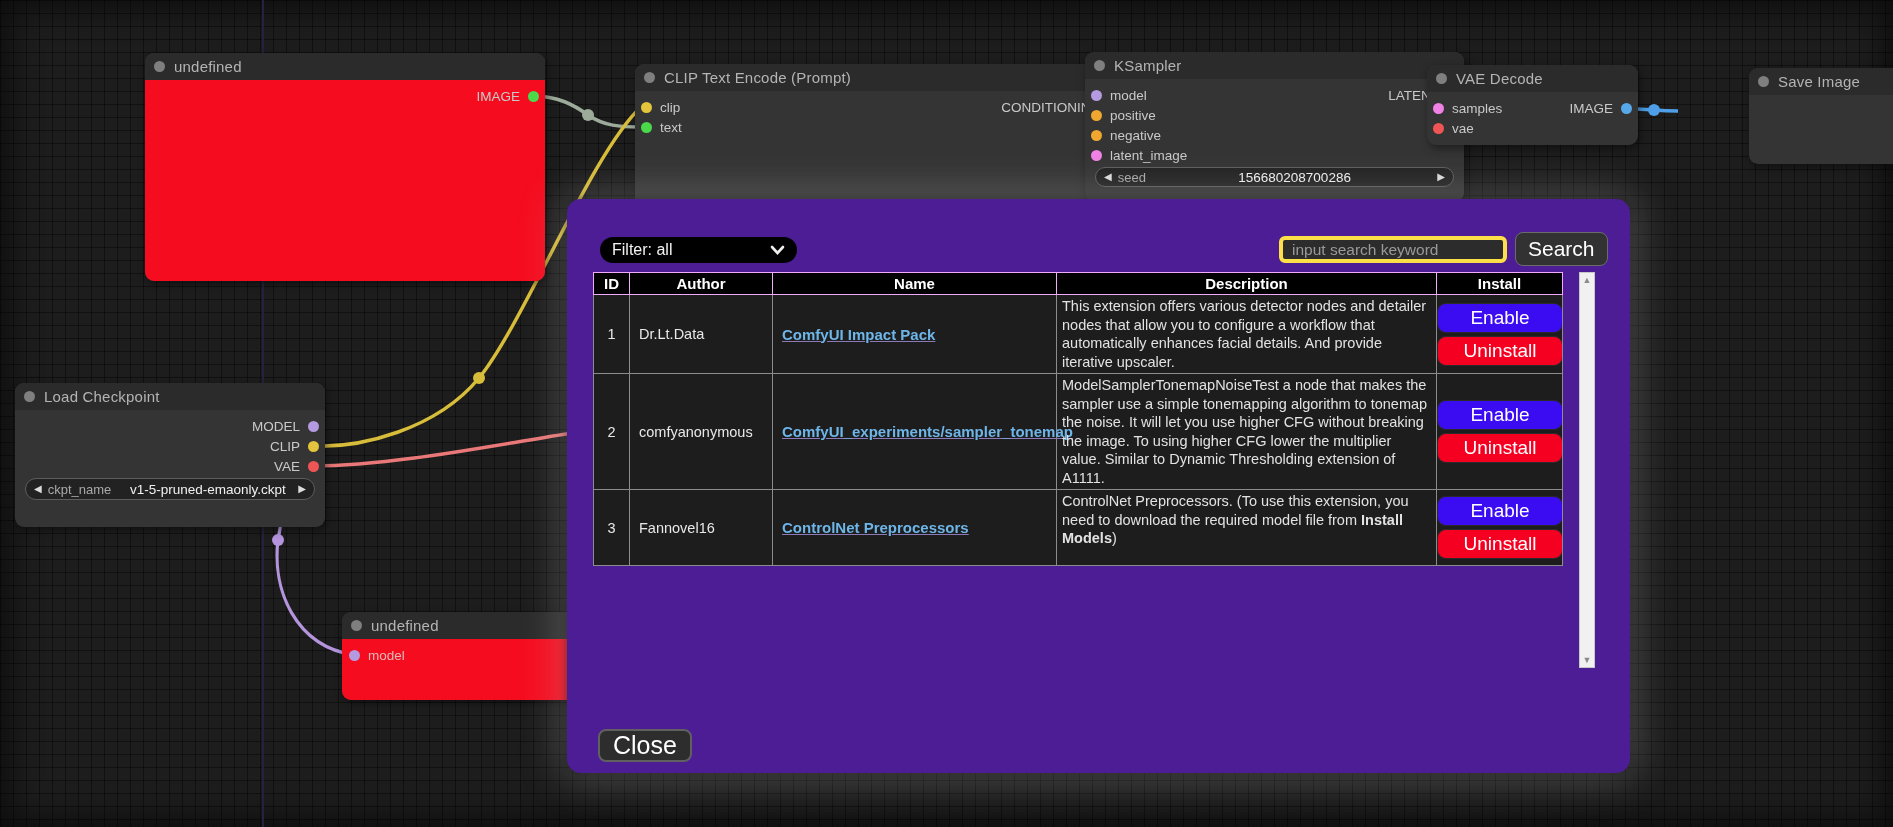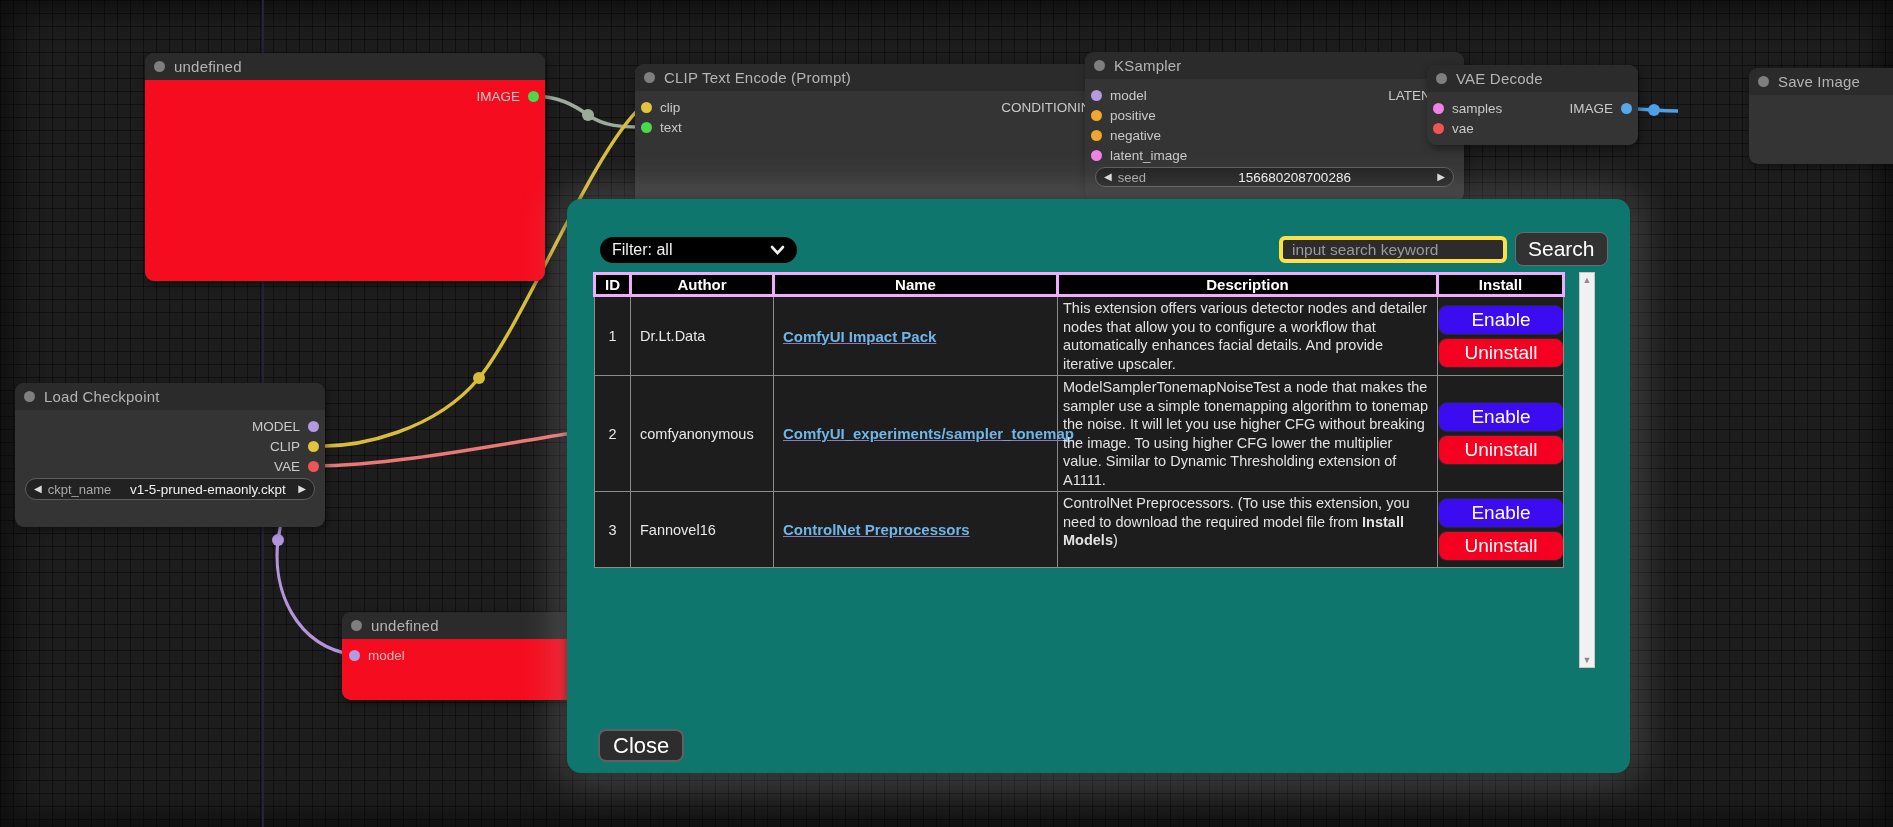--- a/index.html
+++ b/index.html
@@ -43,40 +43,40 @@
   .widget { display:flex; align-items:center; background:#222;
     border:1px solid #5c5c5c; border-radius:11px; height:20px;
     margin:2px 10px 0 10px; padding:0 8px; font-size:13px; color:#a9a9a9; }
   .widget .arrow { font-size:10px; color:#dcdcdc; line-height:1; }
   .widget .wlabel { margin:0 6px; }
   .widget .wvalue { flex:1; text-align:center; color:#f0f0f0; font-size:13.5px; }
   .widget .wvalue.right { text-align:right; padding-right:6px; }
 
   
   #manager-dialog { position:absolute; left:567px; top:199px; width:1063px;
-    height:574px; background:#0f766e; border-radius:14px; z-index:5;
+    height:574px; background:#4c1d95; border-radius:14px; z-index:5;
     box-shadow: 0 0 38px 9px rgba(185,185,185,0.28), 0 0 10px rgba(0,0,0,0.6); }
   #filter-select { position:absolute; left:33px; top:38px; width:197px;
     height:26px; background:#000; border-radius:13px; color:#f2f2f2;
     font-size:16px; display:flex; align-items:center; padding:0 12px;
     cursor:pointer; }
   #filter-select .chev { margin-left:auto; display:flex; }
   #search-input { position:absolute; left:712px; top:37px; width:228px;
     height:27px; background:#2c2c2c; border:4px solid #fde047; border-radius:6px;
     color:#ddd; font-size:15.5px; padding:0 9px; outline:none;
     font-family:"Liberation Sans",sans-serif; }
   #search-input::placeholder { color:#9a9a9a; }
   #search-btn { position:absolute; left:948px; top:33px; height:34px;
     background:#323232; border:1px solid #6b6b6b; border-radius:8px;
     color:#fff; font-size:21px; padding:0 12px; cursor:pointer;
     font-family:"Liberation Sans",sans-serif; }
   #tablewrap { position:absolute; left:26px; top:73px; width:1002px; height:396px; }
   table { border-collapse:collapse; table-layout:fixed; width:969px; }
   th { background:#000; color:#fff; font-size:15px; font-weight:bold;
-    height:22px; border:3px solid #f0abfc; }
+    height:22px; border:1px solid #f0abfc; }
   td { background:#1d1d1d; color:#e8e8e8; font-size:14.5px;
     border:1px solid #8c8c8c; vertical-align:middle; }
   td.cid { text-align:center; }
   td.cauthor { padding-left:9px; }
   td.cname { padding-left:9px; }
   td.cdesc { padding:2px 5px; line-height:18.5px; vertical-align:top; color:#e2e2e2; }
   td.cinstall { text-align:center; padding:3px 0; }
   a.ext-link { color:#6eb5e8; font-weight:bold; font-size:15px;
     text-decoration:underline; text-decoration-color:#8a7ab8; cursor:pointer; }
   .btn-enable { display:block; width:126px; height:30px; margin:3px auto;
@@ -85,21 +85,21 @@
   .btn-uninstall { display:block; width:126px; height:30px; margin:3px auto;
     background:#f50021; border:1px solid #2a2a2a; border-radius:9px; color:#fff;
     font-size:19px; cursor:pointer; font-family:"Liberation Sans",sans-serif; }
   #vscroll { position:absolute; right:0; top:0; width:16px; height:396px;
     background:#f1f1f1; border:1px solid #c8c8c8; display:flex;
     flex-direction:column; justify-content:space-between; align-items:center;
     cursor:pointer; }
   #vscroll .sarrow { color:#8b8b8b; font-size:9px; line-height:14px; }
   #close-btn { position:absolute; left:31px; top:530px; height:33px;
     background:#2d2d2d; border:2px solid #606060; border-radius:8px;
-    color:#fff; font-size:22px; padding:0 13px; cursor:pointer;
+    color:#fff; font-size:25px; padding:0 13px; cursor:pointer;
     font-family:"Liberation Sans",sans-serif; }
 </style>
 </head>
 <body>
 
 <div id="canvas">
   <div id="axis-line"></div>
 
   <svg id="wires" width="1893" height="827">
 

